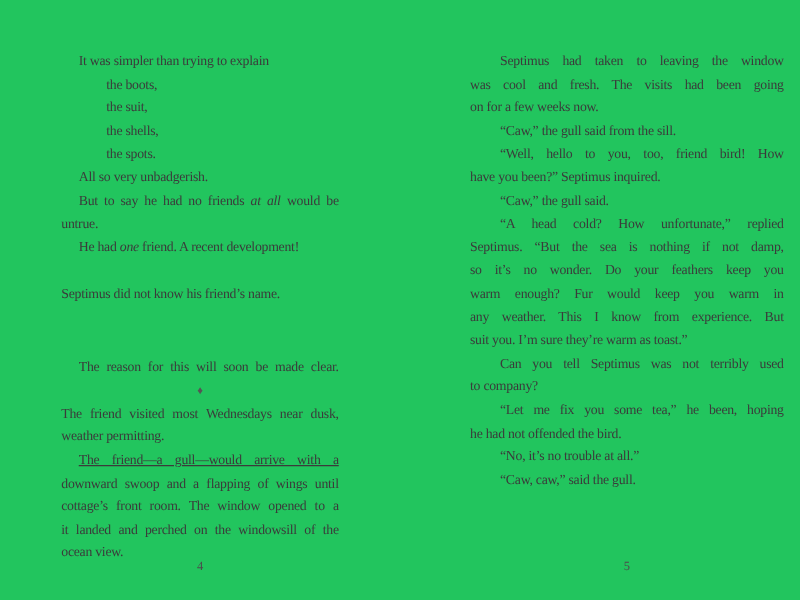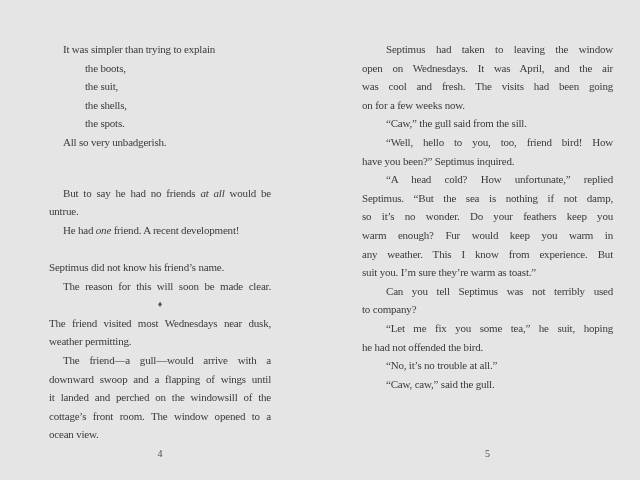--- a/index.html
+++ b/index.html
@@ -3,24 +3,24 @@
 <meta charset="utf-8">
 <style>
   html, body { margin: 0; padding: 0; }
   body {
     width: 640px; height: 480px;
     background: #ffffff;
     font-family: "Liberation Serif", serif;
     overflow: hidden;
     position: relative;
   }
-  .spread { position: absolute; inset: 0; background: #e5e5e5; padding-left: 12px; }
+  .spread { position: absolute; inset: 0; background: #22c55e; padding-left: 12px; }
   .page { position: absolute; top: 40px; height: 425px; }
   .page.left  { left: 49px;  width: 222px; }
-  .page.right { left: 362px; width: 251px; }
+  .page.right { left: 376px; width: 251px; }
   .text {
     font-size: 11px;
     line-height: 18.6px;
     color: #3b3b3b;
     letter-spacing: -0.2px;
   }
   .line { white-space: nowrap; height: 18.6px; }
   .line.j { text-align: justify; text-align-last: justify; }
   .line.blank { }
   .line.orn {
@@ -40,56 +40,56 @@
 <div class="spread">
 
   <section class="page left">
     <div class="text">
         <div class="line" style="text-indent: 14px;"><span>It was simpler than trying to explain</span></div>
         <div class="line" style="text-indent: 36px;"><span>the boots,</span></div>
         <div class="line" style="text-indent: 36px;"><span>the suit,</span></div>
         <div class="line" style="text-indent: 36px;"><span>the shells,</span></div>
         <div class="line" style="text-indent: 36px;"><span>the spots.</span></div>
         <div class="line" style="text-indent: 14px;"><span>All so very unbadgerish.</span></div>
-        <div class="line j" style="text-indent: 14px; margin-top: 32px;"><span>But to say he had no friends </span><em>at all</em><span> would be</span></div>
+        <div class="line j" style="text-indent: 14px;"><span>But to say he had no friends </span><em>at all</em><span> would be</span></div>
         <div class="line"><span>untrue.</span></div>
         <div class="line" style="text-indent: 14px;"><span>He had </span><em>one</em><span> friend. A recent development!</span></div>
         <div class="line blank"></div>
         <div class="line"><span>Septimus did not know his friend’s name.</span></div>
-        <div class="line j" style="text-indent: 14px;"><span>The reason for this will soon be made clear.</span></div>
+        <div class="line j" style="text-indent: 14px; margin-top: 40px;"><span>The reason for this will soon be made clear.</span></div>
         <div class="line orn">♦</div>
         <div class="line j"><span>The friend visited most Wednesdays near dusk,</span></div>
         <div class="line"><span>weather permitting.</span></div>
-        <div class="line j" style="text-indent: 14px;"><span>The friend—a gull—would arrive with a</span></div>
+        <div class="line j" style="text-indent: 14px; text-decoration: underline;"><span>The friend—a gull—would arrive with a</span></div>
         <div class="line j"><span>downward swoop and a flapping of wings until</span></div>
+        <div class="line j"><span>cottage’s front room. The window opened to a</span></div>
         <div class="line j"><span>it landed and perched on the windowsill of the</span></div>
-        <div class="line j"><span>cottage’s front room. The window opened to a</span></div>
         <div class="line"><span>ocean view.</span></div>
       </div>
     <div class="pagenum">4</div>
   </section>
 
   <section class="page right">
     <div class="text">
         <div class="line j" style="text-indent: 24px;"><span>Septimus had taken to leaving the window</span></div>
-        <div class="line j"><span>open on Wednesdays. It was April, and the air</span></div>
         <div class="line j"><span>was cool and fresh. The visits had been going</span></div>
         <div class="line"><span>on for a few weeks now.</span></div>
         <div class="line" style="text-indent: 24px;"><span>“Caw,” the gull said from the sill.</span></div>
         <div class="line j" style="text-indent: 24px;"><span>“Well, hello to you, too, friend bird! How</span></div>
         <div class="line"><span>have you been?” Septimus inquired.</span></div>
+        <div class="line" style="text-indent: 24px;"><span>“Caw,” the gull said.</span></div>
         <div class="line j" style="text-indent: 24px;"><span>“A head cold? How unfortunate,” replied</span></div>
         <div class="line j"><span>Septimus. “But the sea is nothing if not damp,</span></div>
         <div class="line j"><span>so it’s no wonder. Do your feathers keep you</span></div>
         <div class="line j"><span>warm enough? Fur would keep you warm in</span></div>
         <div class="line j"><span>any weather. This I know from experience. But</span></div>
         <div class="line"><span>suit you. I’m sure they’re warm as toast.”</span></div>
         <div class="line j" style="text-indent: 24px;"><span>Can you tell Septimus was not terribly used</span></div>
         <div class="line"><span>to company?</span></div>
-        <div class="line j" style="text-indent: 24px;"><span>“Let me fix you some tea,” he suit, hoping</span></div>
+        <div class="line j" style="text-indent: 24px;"><span>“Let me fix you some tea,” he been, hoping</span></div>
         <div class="line"><span>he had not offended the bird.</span></div>
         <div class="line" style="text-indent: 24px;"><span>“No, it’s no trouble at all.”</span></div>
         <div class="line" style="text-indent: 24px;"><span>“Caw, caw,” said the gull.</span></div>
       </div>
     <div class="pagenum">5</div>
   </section>
 
 </div>
 
 </body></html>

